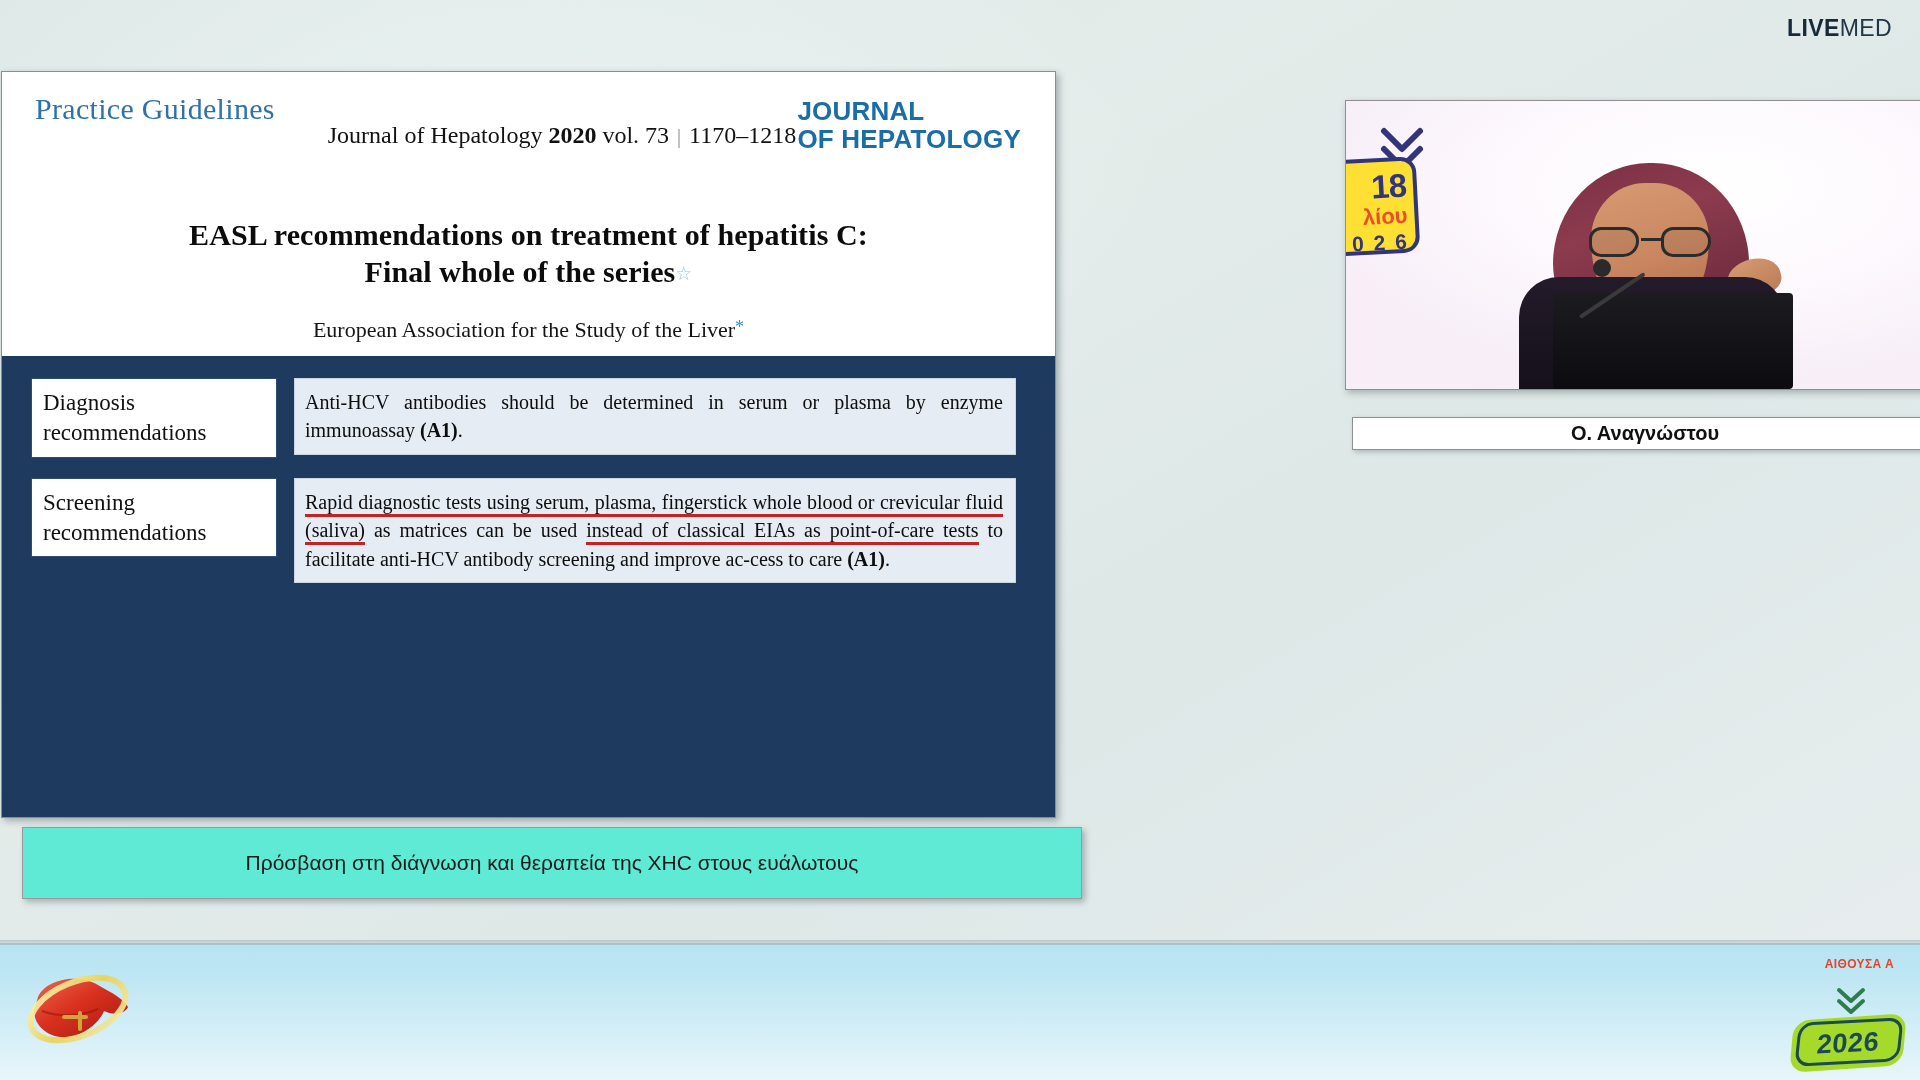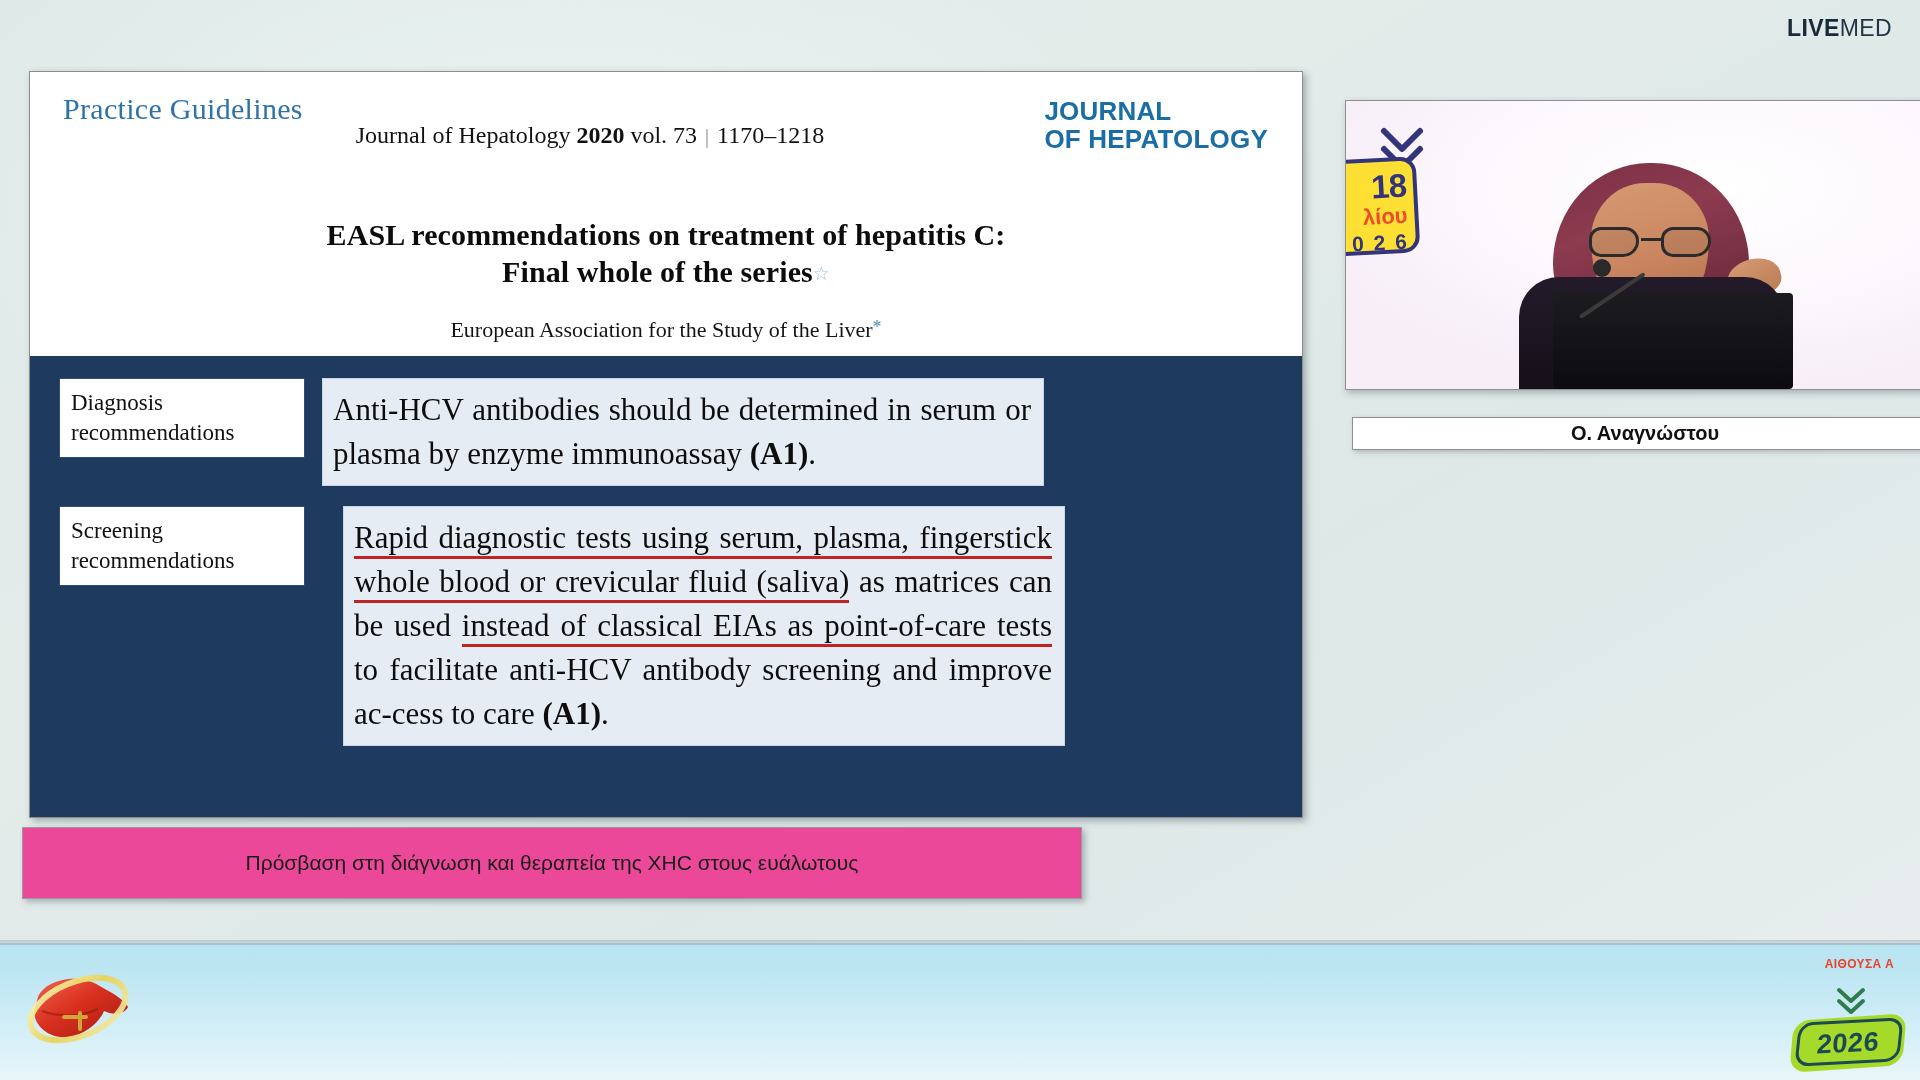--- a/index.html
+++ b/index.html
@@ -16,21 +16,21 @@
   .livemed{
     position:absolute; top:17px; right:28px;
     font-size:23px; letter-spacing:.4px; color:#17293a;
     line-height:1; user-select:none;
   }
   .livemed .lv{ font-weight:bold; }
   .livemed .md{ font-weight:300; color:#203646; }
 
   
   .slide{
-    position:absolute; left:29px; top:71px; width:1274px; height:747px;
+    position:absolute; left:1px; top:71px; width:1055px; height:747px;
     background:#ffffff;
     border:1px solid #8d8d8d;
     box-shadow:3px 3px 7px rgba(80,90,95,.45);
   }
   .slide-top{ height:284px; position:relative; background:#fff; }
 
   .pg-label{
     position:absolute; left:33px; top:20px;
     font-family:"Liberation Serif", serif;
     font-size:30px; color:#2f72a8; letter-spacing:.3px;
@@ -74,38 +74,38 @@
   .rec-row{ display:flex; align-items:flex-start; margin-bottom:20px; }
   .rec-key{
     width:246px; min-height:76px; flex:0 0 246px;
     background:#ffffff; border:1px solid #2f4d72;
     font-family:"Liberation Serif", serif; font-size:23px; color:#111;
     padding:9px 10px 8px 11px; line-height:1.32;
     margin-right:17px;
   }
   .rec-val{
     flex:1; background:#e5ecf4;
-    font-family:"Liberation Serif", serif; font-size:31px; color:#0d0d0d;
+    font-family:"Liberation Serif", serif; font-size:20px; color:#0d0d0d;
     line-height:1.42; text-align:justify;
     padding:9px 12px 9px 10px;
     border:1px solid #c9d6e3;
   }
   .rec-val b{ font-weight:bold; }
   .u-red{
     border-bottom:3px solid #c02424;
     padding-bottom:1px;
   }
   .rec-row.screening .rec-key{ min-height:78px; }
-  .rec-row.screening .rec-val{ max-width:722px;margin-left:21px; }
+  .rec-row.screening .rec-val{ max-width:722px; }
   .rec-row.diagnosis .rec-val{ max-width:722px; }
 
   
   .caption{
     position:absolute; left:22px; top:827px; width:1060px; height:72px;
-    background:#ec4899; border:1px solid #9a9a9a;
+    background:#5eead4; border:1px solid #9a9a9a;
     box-shadow:3px 3px 6px rgba(80,90,95,.4);
     display:flex; align-items:center; justify-content:center; text-align:center;
     font-size:21px; color:#1a1a1a; line-height:1.42; padding:0 34px;
   }
 
   
   .video-wrap{
     position:absolute; left:1345px; top:100px; width:600px; height:290px;
     border:1px solid #8f8f8f;
     box-shadow:2px 3px 7px rgba(80,90,95,.4);

